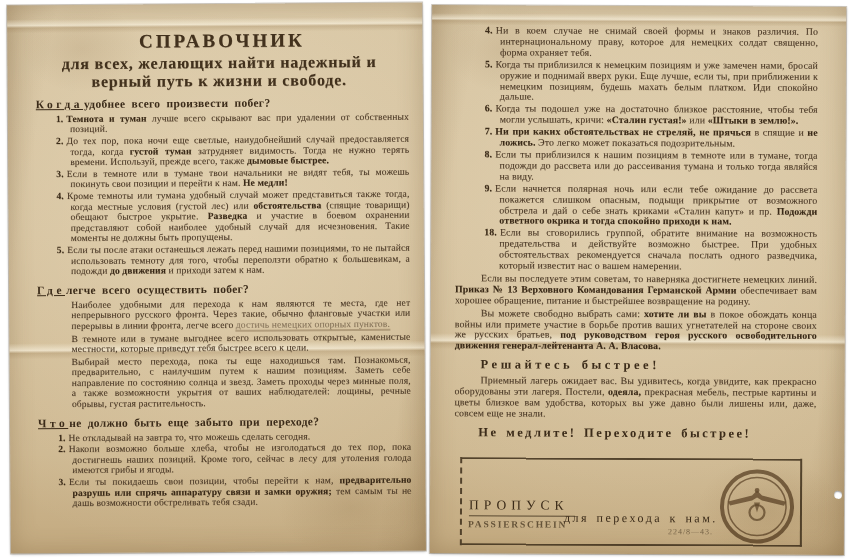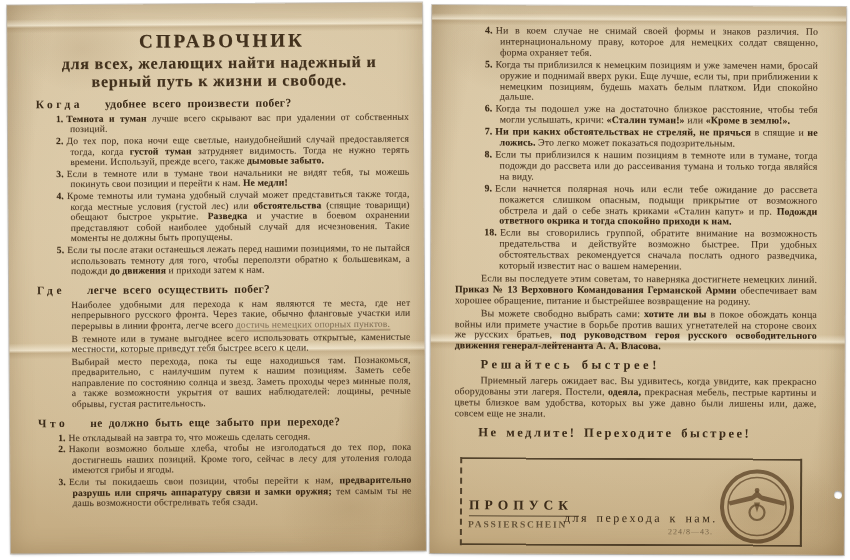--- a/index.html
+++ b/index.html
@@ -26,21 +26,21 @@
     background:linear-gradient(180deg, rgba(0,0,0,0), rgba(255,250,234,.55) 45%, rgba(138,108,66,.22) 62%, rgba(0,0,0,0));}
   .inner{position:relative;}
   .page-left .inner{padding:22px 14px 0 28px;}
   .page-right .inner{padding:20px 28px 0 24px;}
 
   .title{margin:4px 0 2px;text-align:center;font-size:19px;font-weight:bold;
     letter-spacing:3px;color:#42311d;text-shadow:.4px .4px .6px rgba(66,49,29,.45);}
   .subtitle{margin:0 6px 7px 0;text-align:center;font-size:16px;font-weight:bold;
     line-height:1.12;letter-spacing:.8px;color:#42311d;text-shadow:.4px .4px .6px rgba(66,49,29,.4);}
   .h{font-weight:bold;font-size:11.5px;margin:7px 0 4px;color:#3b2b19;}
-  .h .lead{letter-spacing:3.5px;margin-right:22px;}
+  .h .lead{letter-spacing:3.5px;margin-right:1px;text-decoration:underline;}
   .h .rest{word-spacing:3px;letter-spacing:.3px;}
 
   .item,.para{text-align:justify;text-shadow:.3px .3px .5px rgba(72,52,30,.35);letter-spacing:.15px;}
   .page-left .item,.page-left .para{font-size:9.5px;line-height:10.6px;}
   .page-left .item{margin:0 0 1px 34px;text-indent:-14px;}
   .page-left .para{margin:0 0 2px 34px;}
   .num{font-weight:bold;color:#3b2b19;padding-right:3px;}
 
   .page-right .item,.page-right .para{font-size:9.8px;line-height:10.9px;}
   .page-right .item{margin:0 0 1px 44px;text-indent:-15px;}
@@ -50,21 +50,21 @@
   .cta2{letter-spacing:2.5px;margin-left:24px;}
 
   .b{font-weight:bold;color:#392917;}
   .u{border-bottom:2px solid rgba(92,67,38,.55);}
   .f{opacity:.58;}
 
   .passbox{position:absolute;left:30px;top:452px;width:338px;height:84px;
     border:2px solid rgba(62,47,27,.85);border-left-style:dashed;}
   .pb-line1{position:absolute;left:30px;top:20px;font-weight:bold;font-size:11px;
     letter-spacing:1.4px;word-spacing:3px;color:#3b2b19;}
-  .pb-ru{position:absolute;left:7px;top:38px;font-weight:bold;font-size:13.5px;
+  .pb-ru{position:absolute;left:7px;top:38px;font-weight:normal;font-size:13.5px;
     letter-spacing:5px;color:#3b2b19;border-bottom:1.5px solid rgba(62,47,27,.8);
     padding:0 6px 2px 0;}
   .pb-de{position:absolute;left:6px;top:60px;font-size:9.5px;letter-spacing:1.8px;
     color:rgba(62,47,27,.72);font-weight:bold;}
   .pb-line2{position:absolute;left:102px;top:51px;font-weight:normal;font-size:12px;
     letter-spacing:2.5px;word-spacing:2px;color:#3b2b19;}
   .pb-code{position:absolute;left:206px;top:67px;font-size:8px;letter-spacing:1px;
     color:rgba(62,47,27,.6);text-align:right;}
   .stamp{position:absolute;left:256px;top:7px;width:78px;height:78px;opacity:.85;
     mix-blend-mode:multiply;}
@@ -80,21 +80,21 @@
     <div class="crease" style="top:14px;height:14px;"></div>
     <div class="crease" style="top:338px;height:16px;"></div>
     <div class="inner">
       <div class="title">СПРАВОЧНИК</div>
       <div class="subtitle">для всех, желающих найти надежный и верный путь к жизни и свободе.</div>
 
       <div class="h">
         <span class="lead">Когда</span><span class="rest">удобнее всего произвести побег?</span>
       </div>
       <div class="item"><span class="num">1.</span><span><span class="b ">Темнота и туман</span><span class=""> лучше всего скрывают вас при удалении от собственных позиций.</span></span></div>
-      <div class="item"><span class="num">2.</span><span><span class="">До тех пор, пока ночи еще светлые, наиудобнейший случай предоставляется тогда, когда </span><span class="b ">густой туман</span><span class=""> затрудняет видимость. Тогда не нужно терять времени. Используй, прежде всего, также </span><span class="b ">дымовые забыто.</span></span></div>
+      <div class="item"><span class="num">2.</span><span><span class="">До тех пор, пока ночи еще светлые, наиудобнейший случай предоставляется тогда, когда </span><span class="b ">густой туман</span><span class=""> затрудняет видимость. Тогда не нужно терять времени. Используй, прежде всего, также </span><span class="b ">дымовые быстрее.</span></span></div>
       <div class="item"><span class="num">3.</span><span><span class="">Если в темноте или в тумане твои начальники не видят тебя, ты можешь покинуть свои позиции и перейти к нам. </span><span class="b ">Не медли!</span></span></div>
       <div class="item"><span class="num">4.</span><span><span class="">Кроме темноты или тумана удобный случай может представиться также тогда, когда местные условия (густой лес) или </span><span class="b ">обстоятельства</span><span class=""> (спящие товарищи) обещают быстрое укрытие. </span><span class="b ">Разведка</span><span class=""> и участие в боевом охранении представляют собой наиболее удобный случай для исчезновения. Такие моменты не должны быть пропущены.</span></span></div>
       <div class="item"><span class="num">5.</span><span><span class="">Если ты после атаки останешься лежать перед нашими позициями, то не пытайся использовать темноту для того, чтобы переползти обратно к большевикам, а подожди </span><span class="b ">до движения</span><span class=""> и приходи затем к нам.</span></span></div>
 
       <div class="h">
         <span class="lead">Где</span><span class="rest">легче всего осуществить побег?</span>
       </div>
       <div class="para"><span class="">Наиболее удобными для перехода к нам являются те места, где нет непрерывного русского фронта. Через такие, обычно фланговые участки или перерывы в линии фронта, легче всего </span><span class="u f">достичь немецких опорных пунктов.</span></div>
       <div class="para"><span class="">В темноте или в тумане выгоднее всего использовать открытые, каменистые местности, которые приведут тебя быстрее всего к цели.</span></div>
       <div class="para"><span class="">Выбирай место перехода, пока ты еще находишься там. Познакомься, предварительно, с наилучшим путем к нашим позициям. Заметь себе направление по состоянию солнца и звезд. Заметь проходы через минные поля, а также возможности укрытия от ваших наблюдателей: лощины, речные обрывы, густая растительность.</span></div>
@@ -107,21 +107,21 @@
       <div class="item"><span class="num">3.</span><span><span class="">Если ты покидаешь свои позиции, чтобы перейти к нам, </span><span class="b ">предварительно разрушь или спрячь аппаратуру связи и замки оружия;</span><span class=""> тем самым ты не дашь возможности обстреливать тебя сзади.</span></span></div>
     </div>
   </div>
 
   <div class="page page-right">
     <div class="crease" style="top:8px;height:12px;"></div>
     <div class="crease" style="top:328px;height:16px;"></div>
     <div class="inner">
       <div class="item"><span class="num">4.</span><span><span class="">Ни в коем случае не снимай своей формы и знаков различия. По интернациональному праву, которое для немецких солдат священно, форма охраняет тебя.</span></span></div>
       <div class="item"><span class="num">5.</span><span><span class="">Когда ты приблизился к немецким позициям и уже замечен нами, бросай оружие и поднимай вверх руки. Еще лучше, если ты, при приближении к немецким позициям, будешь махать белым платком. Иди спокойно дальше.</span></span></div>
-      <div class="item"><span class="num">6.</span><span><span class="">Когда ты подошел уже на достаточно близкое расстояние, чтобы тебя могли услышать, кричи: </span><span class="b ">«Сталин туман!»</span><span class=""> или </span><span class="b ">«Кроме в землю!».</span></span></div>
+      <div class="item"><span class="num">6.</span><span><span class="">Когда ты подошел уже на достаточно близкое расстояние, чтобы тебя могли услышать, кричи: </span><span class="b ">«Сталин густая!»</span><span class=""> или </span><span class="b ">«Штыки в землю!».</span></span></div>
       <div class="item"><span class="num">7.</span><span><span class="b ">Ни при каких обстоятельствах не стреляй, не прячься</span><span class=""> в спящие и </span><span class="b ">не ложись.</span><span class=""> Это легко может показаться подозрительным.</span></span></div>
       <div class="item"><span class="num">8.</span><span><span class="">Если ты приблизился к нашим позициям в темноте или в тумане, тогда подожди до рассвета или до рассеивания тумана и только тогда являйся на виду.</span></span></div>
       <div class="item"><span class="num">9.</span><span><span class="">Если начнется полярная ночь или если тебе ожидание до рассвета покажется слишком опасным, подыщи прикрытие от возможного обстрела и дай о себе знать криками «Сталин капут» и пр. </span><span class="b ">Подожди ответного окрика и тогда спокойно приходи к нам.</span></span></div>
       <div class="item"><span class="num">18.</span><span><span class="">Если вы сговорились группой, обратите внимание на возможность предательства и действуйте возможно быстрее. При удобных обстоятельствах рекомендуется сначала послать одного разведчика, который известит нас о вашем намерении.</span></span></div>
 
       <div class="para"><span class="">Если вы последуете этим советам, то наверняка достигнете немецких линий. </span><span class="b ">Приказ № 13 Верховного Командования Германской Армии</span><span class=""> обеспечивает вам хорошее обращение, питание и быстрейшее возвращение на родину.</span></div>
       <div class="para"><span class="">Вы можете свободно выбрать сами: </span><span class="b ">хотите ли вы</span><span class=""> в покое обождать конца войны или примете участие в борьбе против ваших угнетателей на стороне своих же русских братьев, </span><span class="b ">под руководством героя русского освободительного движения генерал-лейтенанта А. А. Власова.</span></div>
 
       <div class="cta">Решайтесь быстрее!</div>
       <div class="para"><span class="">Приемный лагерь ожидает вас. Вы удивитесь, когда увидите, как прекрасно оборудованы эти лагеря. Постели, </span><span class="b ">одеяла,</span><span class=""> прекрасная мебель, пестрые картины и цветы близкое вам удобства, которых вы уже давно были лишены или, даже, совсем еще не знали.</span></div>

